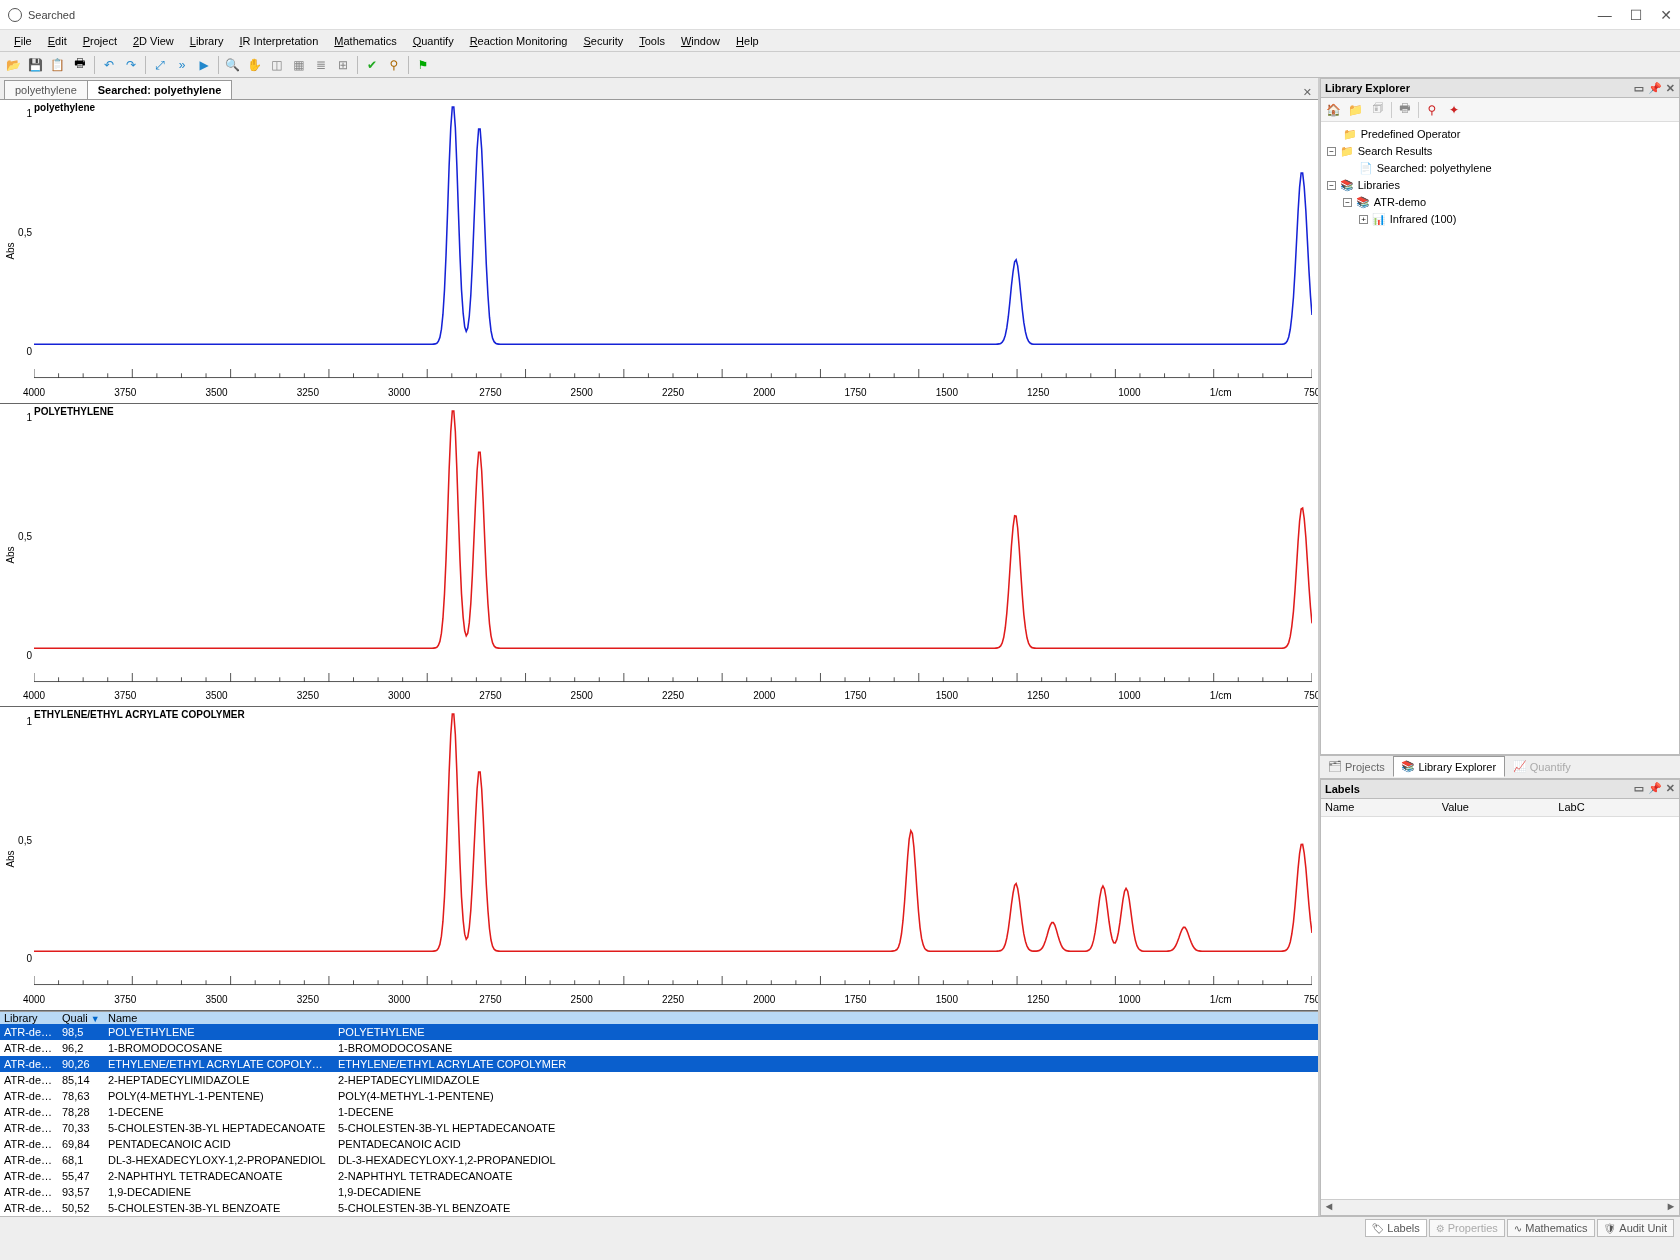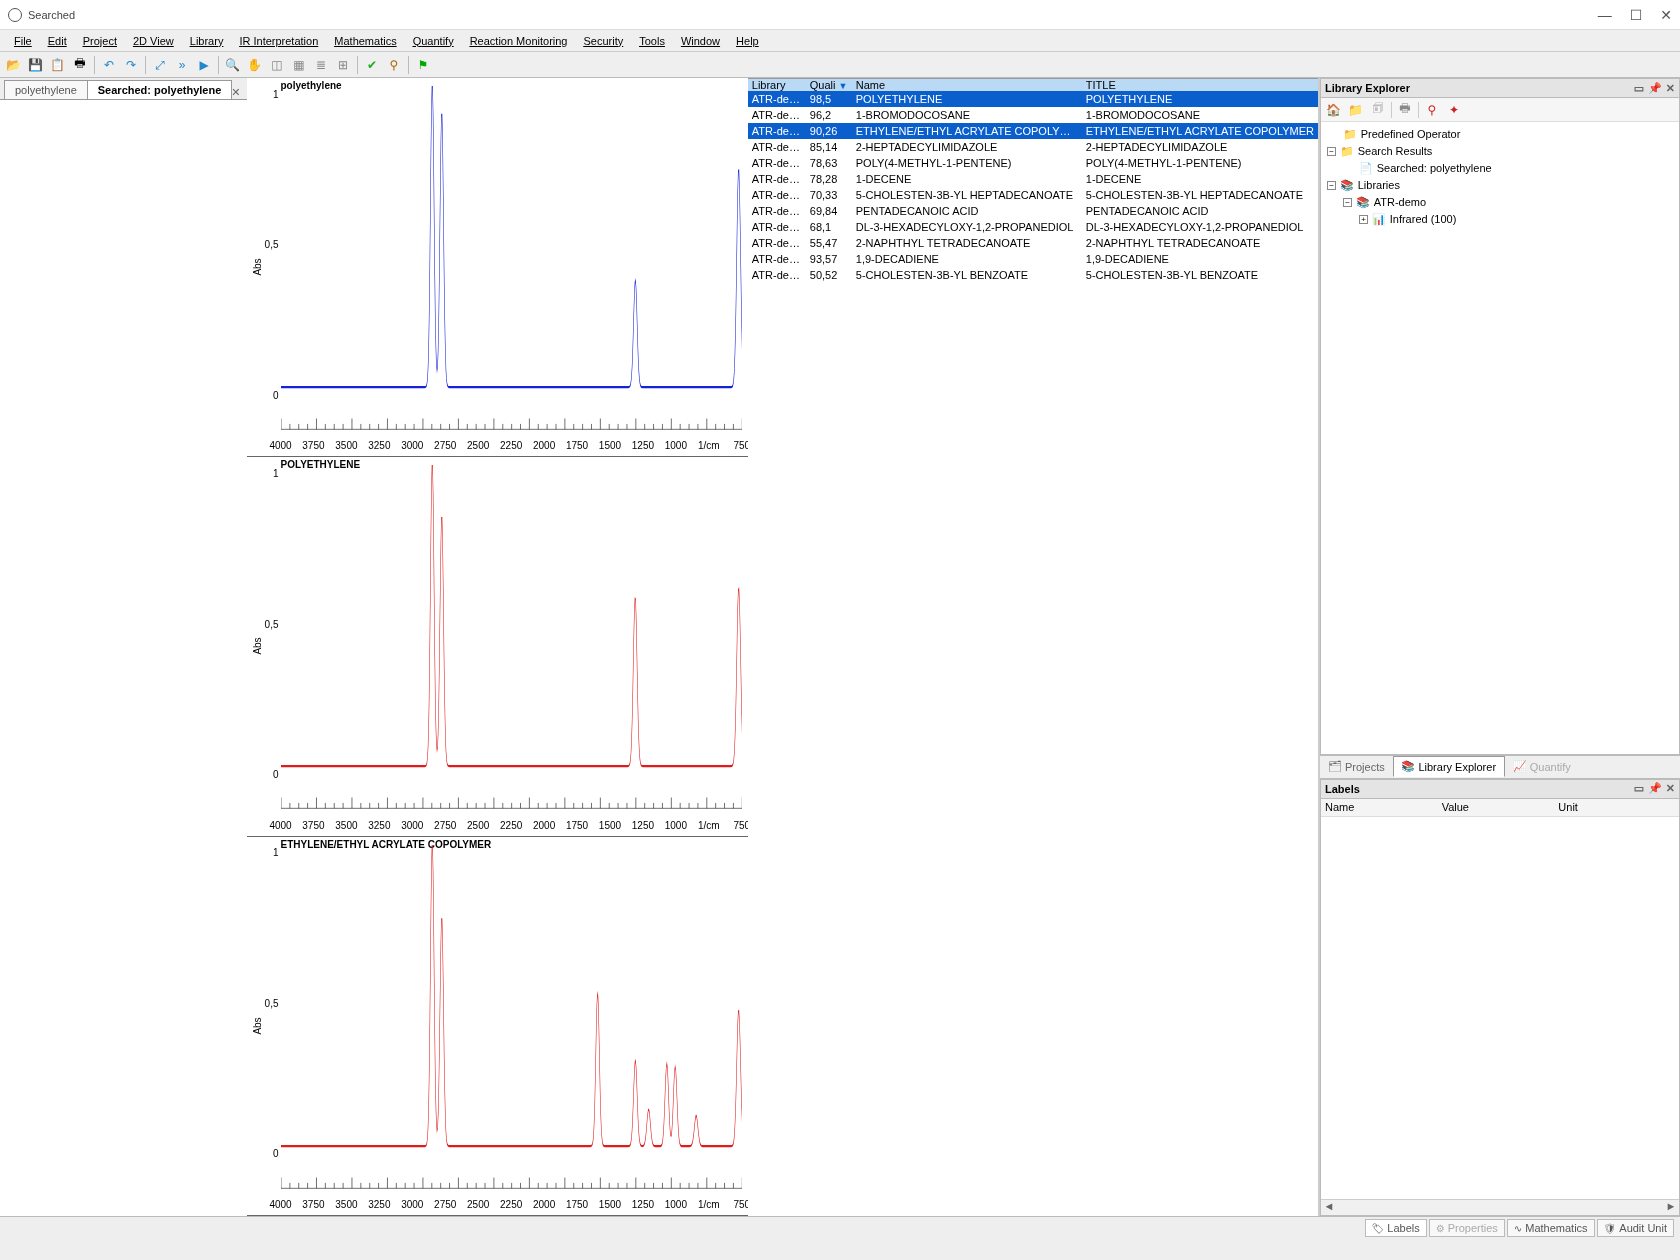--- a/index.html
+++ b/index.html
@@ -7,31 +7,31 @@
 
 
 .title-bar { height: 30px; background: #fff; display: flex; align-items: center; padding: 0 8px; border-bottom: 1px solid #ddd; }
 .title-bar .app-icon { width: 14px; height: 14px; border: 1.5px solid #555; border-radius: 50%; margin-right: 6px; }
 .title-bar .title { color: #444; }
 .title-bar .win-controls { margin-left: auto; display: flex; gap: 18px; color: #555; }
 .title-bar .win-controls span { cursor: pointer; font-size: 14px; }
 
 
 .menu-bar { height: 22px; background: #efefef; display: flex; align-items: center; padding: 0 6px; border-bottom: 1px solid #ccc; }
-.menu-bar .item { padding: 2px 8px; cursor: pointer; text-decoration: underline; }
+.menu-bar .item { padding: 2px 8px; cursor: pointer; }
 .menu-bar .item .ul { text-decoration: underline; }
 
 
 .toolbar { height: 26px; background: #efefef; display: flex; align-items: center; padding: 0 4px; border-bottom: 1px solid #bbb; gap: 2px; }
 .toolbar .btn { width: 20px; height: 20px; display: flex; align-items: center; justify-content: center; cursor: pointer; font-size: 12px; }
 .toolbar .sep { width: 1px; height: 18px; background: #bbb; margin: 0 2px; }
 
 
 .main { flex: 1; display: flex; overflow: hidden; }
-.left-pane { flex: 1; display: flex; flex-direction: row; border-right: 2px solid #ccc; background: #fff; overflow: hidden; }
+.left-pane { flex: 1; display: flex; flex-direction: column; border-right: 2px solid #ccc; background: #fff; overflow: hidden; }
 .right-pane { width: 360px; display: flex; flex-direction: column; background: #efefef; }
 
 
 .doc-tabs { height: 22px; background: #eee; display: flex; align-items: flex-end; border-bottom: 1px solid #999; padding-left: 4px; }
 .doc-tabs .tab { padding: 3px 10px; border: 1px solid #999; border-bottom: none; background: #f8f8f8; cursor: pointer; color: #555; margin-right: -1px; }
 .doc-tabs .tab.active { background: #fff; font-weight: bold; color: #000; }
 .doc-tabs .close { margin-left: auto; margin-right: 6px; cursor: pointer; color: #666; }
 
 
 .spectra { flex: 1; display: flex; flex-direction: column; background: #fff; overflow: hidden; }
@@ -403,21 +403,20 @@
             <span class="xtick" style="left:100%">750</span>
           </div>
         </div>
       </div>
 
     <div class="results">
       <div class="header">
         <div class="cell c-lib">Library</div>
         <div class="cell c-qual"><span>Quali</span> <span style="color:#06c;font-size:9px">▼</span></div>
         <div class="cell c-name">Name</div>
-        <div class="cell c-title">TITLE</div>
       </div>
       <div id="results-body">
           <div class="row sel">
             <div class="cell c-lib">ATR-demo</div>
             <div class="cell c-qual">98,5</div>
             <div class="cell c-name">POLYETHYLENE</div>
             <div class="cell c-title">POLYETHYLENE</div>
           </div>
           <div class="row">
             <div class="cell c-lib">ATR-demo</div>
@@ -553,21 +552,21 @@
         <span class="ctrls">
             <span>▭</span>
             <span>📌</span>
             <span>✕</span>
           </span>
       </div>
       <div class="panel-body" style="display:flex;flex-direction:column">
         <div class="labels-hdr-cols">
           <div class="lc">Name</div>
           <div class="lc">Value</div>
-          <div class="lc">Unit</div>
+          <div class="lc">LabC</div>
         </div>
         <div class="labels-scroll">
           <div class="hscroll">
             <span class="arr">◄</span>
               <div style="flex:1"></div>
               <span class="arr">►</span>
           </div>
         </div>
       </div>
     </div>

